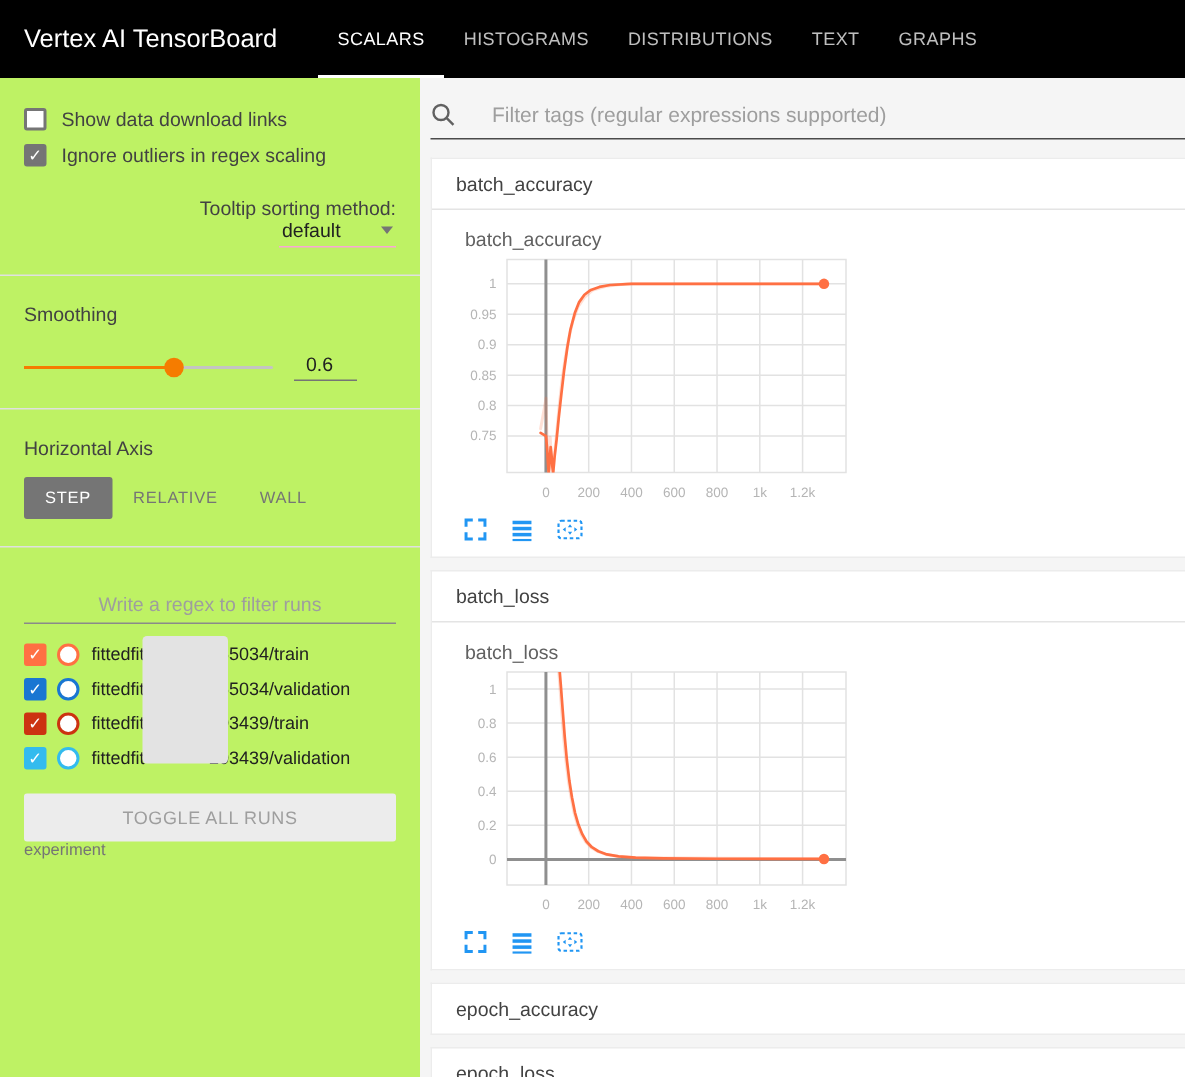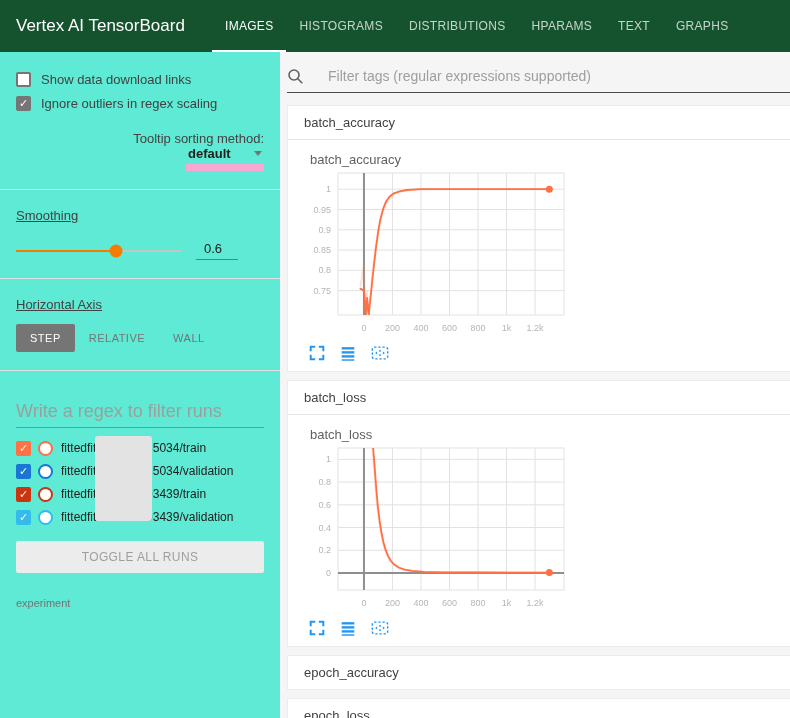--- a/index.html
+++ b/index.html
@@ -1,84 +1,83 @@
 <!DOCTYPE html>
 <html><head>
 <meta charset="utf-8">
 <style>
   html,body{margin:0;padding:0;}
   body{width:790px;height:718px;overflow:hidden;background:#fff;font-family:"Liberation Sans",sans-serif;}
   
-  .header{height:52px;background:#14532d;display:flex;align-items:stretch;}
+  .header{height:52px;background:#000000;display:flex;align-items:stretch;}
   .brand{align-self:center;color:#fff;font-size:17px;font-weight:500;padding-left:16px;width:196px;flex:none;}
   .tabs{display:flex;}
   .tab{display:flex;align-items:center;padding:2px 13px 0;font-size:12px;font-weight:500;letter-spacing:.3px;
        color:rgba(255,255,255,.75);cursor:pointer;border-bottom:2px solid transparent;white-space:nowrap;}
   .tab.active{color:#fff;border-bottom-color:#fff;}
   
   .layout{display:flex;height:666px;}
-  .sidebar{width:280px;flex:none;box-sizing:border-box;background:#5eead4;padding:20px 16px 0;position:relative;}
+  .sidebar{width:280px;flex:none;box-sizing:border-box;background:#bef264;padding:20px 16px 0;position:relative;}
   .check-row{display:flex;align-items:center;gap:10px;margin-bottom:9px;font-size:13px;color:#424242;cursor:pointer;}
   .cb{width:15px;height:15px;box-sizing:border-box;border:2px solid #757575;border-radius:2px;background:#fff;
       display:flex;align-items:center;justify-content:center;font-size:11px;color:#fff;flex:none;}
   .cb.checked{background:#757575;}
   .tooltip-row{margin-top:20px;font-size:13px;color:#424242;display:flex;align-items:flex-end;flex-direction:column;}
-  .select{margin-left:8px;border-bottom:7px solid #f9a8d4;display:inline-flex;align-items:center;
-          justify-content:space-between;width:74px;padding:0 2px 3px;color:#212121;cursor:pointer;font-weight:bold;}
+  .select{margin-left:8px;border-bottom:1px solid #f9a8d4;display:inline-flex;align-items:center;
+          justify-content:space-between;width:74px;padding:0 2px 3px;color:#212121;cursor:pointer;}
   .caret{width:0;height:0;border-left:4px solid transparent;border-right:4px solid transparent;border-top:5px solid #757575;}
   .divider{height:1px;background:#e0e0e0;margin:18px -16px;}
-  .section-label{font-size:13px;color:#424242;text-decoration:underline;}
+  .section-label{font-size:13px;color:#424242;}
   .slider-row{display:flex;align-items:center;margin-top:18px;}
   .track{position:relative;width:166px;height:2px;background:#c4c4c4;border-radius:1px;cursor:pointer;}
   .fill{position:absolute;left:0;top:0;height:2px;background:#f57c00;}
   .thumb{position:absolute;top:50%;transform:translate(-50%,-50%);width:13px;height:13px;border-radius:50%;background:#f57c00;}
   .smooth-val{margin-left:14px;width:42px;border-bottom:1px solid #757575;font-size:13px;color:#212121;
               padding:0 0 3px 8px;box-sizing:border-box;}
   .axis-btns{display:flex;margin-top:12px;}
   .axis-btn{font-family:inherit;font-size:11px;letter-spacing:.5px;padding:8px 14px;color:#757575;background:transparent;
             border:none;border-radius:2px;cursor:pointer;}
   .axis-btn.active{background:#757575;color:#fff;}
-  .regex-input{width:100%;box-sizing:border-box;border:none;border-bottom:1px solid #8a8a8a;font-size:18px;
-               padding:6px 0 5px;outline:none;font-family:inherit;margin-top:6px;color:#212121;background:transparent;}
+  .regex-input{width:100%;box-sizing:border-box;border:none;border-bottom:1px solid #8a8a8a;font-size:13px;
+               padding:6px 0 5px;outline:none;font-family:inherit;margin-top:6px;color:#212121;background:transparent;text-align:center;}
   input::placeholder{color:#9e9e9e;}
   .runs-list{margin-top:12px;position:relative;}
   .run-row{display:flex;align-items:center;margin-bottom:7px;height:16px;cursor:pointer;}
   .run-cb{width:15px;height:15px;border-radius:2px;margin-right:7px;display:flex;align-items:center;
           justify-content:center;color:#fff;font-size:11px;flex:none;}
   .run-circle{width:11px;height:11px;border-radius:50%;border-style:solid;border-width:2px;margin-right:8px;flex:none;background:#fff;}
   .run-label{font-size:12px;color:#212121;white-space:nowrap;display:flex;overflow:hidden;}
   .run-gap{display:inline-block;width:39px;flex:none;}
   .redaction{position:absolute;left:79px;top:-4px;width:57px;height:85px;background:#e3e3e3;border-radius:3px;z-index:2;}
   .toggle-btn{margin-top:9px;width:100%;background:#ececec;color:#9e9e9e;border:none;border-radius:2px;font-size:12px;
               letter-spacing:.4px;padding:9px 0;font-family:inherit;cursor:pointer;}
-  .experiment{margin-top:24px;font-size:11px;color:#757575;}
+  .experiment{margin-top:0;font-size:11px;color:#757575;}
   
   .main{flex:1;background:#f5f5f5;padding:15px 0 0 7px;box-sizing:border-box;overflow:hidden;}
   .filter-row{display:flex;align-items:center;gap:22px;border-bottom:1px solid #4a4a4a;padding-bottom:7px;margin-bottom:12px;}
   .filter-input{flex:1;border:none;outline:none;font-size:14px;background:transparent;font-family:inherit;color:#212121;}
   .card{background:#fff;margin-bottom:8px;border:1px solid #ececec;border-right:none;}
   .card-header{padding:9px 16px;font-size:13px;color:#424242;cursor:pointer;}
   .card.expanded > .card-header{border-bottom:1px solid #e4e4e4;}
   .card-body{padding:10px 0 6px 14px;}
   .chart-title{font-size:13px;color:#616161;margin:2px 0 2px 8px;}
   .chart-svg{display:block;}
   .chart-icons{display:flex;gap:11px;margin:2px 0 2px 6px;}
   .icon-btn{width:20px;height:20px;border:none;background:none;padding:0;cursor:pointer;}
   .icon-btn svg{display:block;}
 </style>
 </head>
 <body>
 
 <div class="header">
   <div class="brand">Vertex AI TensorBoard</div>
   <div class="tabs">
-    <div class="tab active">IMAGES</div>
+    <div class="tab active">SCALARS</div>
     <div class="tab">HISTOGRAMS</div>
     <div class="tab">DISTRIBUTIONS</div>
-    <div class="tab">HPARAMS</div>
     <div class="tab">TEXT</div>
     <div class="tab">GRAPHS</div>
 
   </div>
 </div>
 
 <div class="layout">
 
   <div class="sidebar">
     <div class="check-row">

